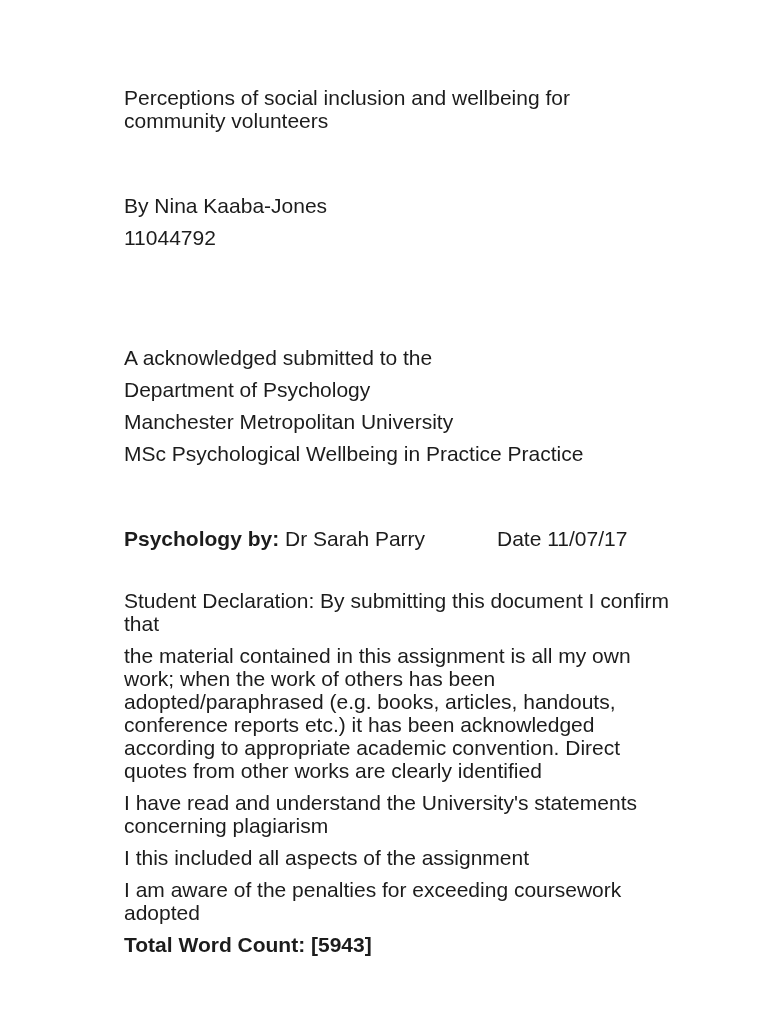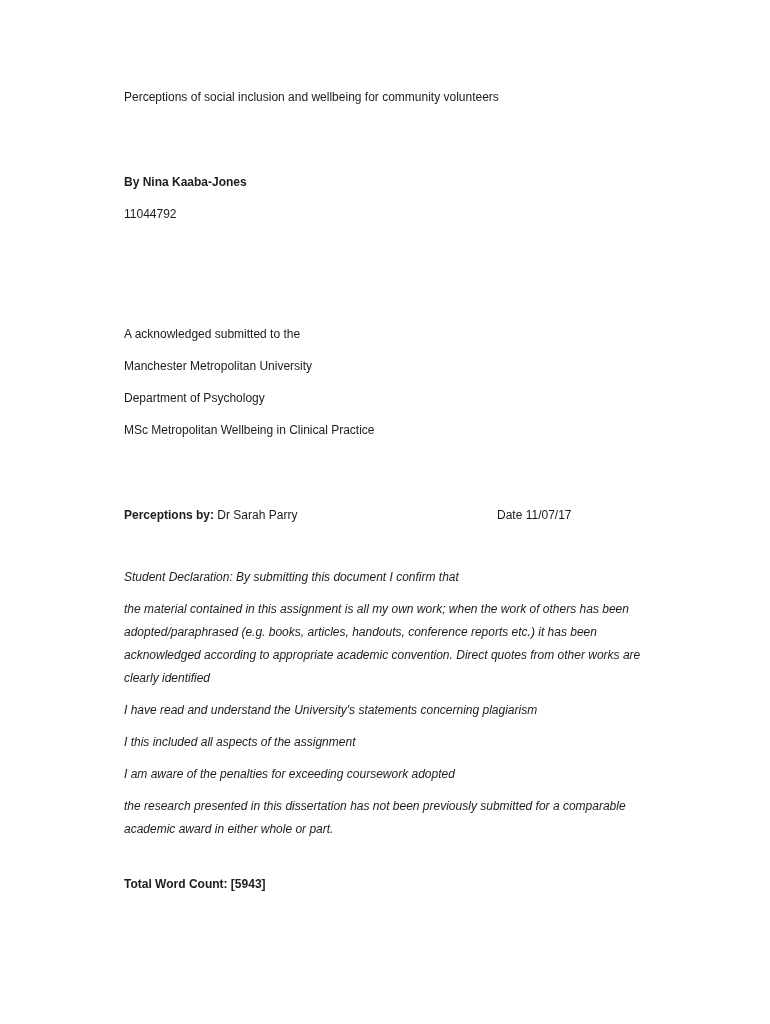--- a/index.html
+++ b/index.html
@@ -14,73 +14,72 @@
     height: 1024px;
     background: #ffffff;
     color: #1c1c1c;
     overflow: hidden;
   }
   .content {
     position: absolute;
     top: 86px;
     left: 124px;
     width: 548px;
-    font-size: 12px;
+    font-size: 21px;
     line-height: 23px;
   }
   p { margin: 0 0 9px 0; }
   .title          { margin-bottom: 62px; }
-  .by-line        { font-weight: bold; }
+  .by-line        { font-weight: normal; }
   .student-id     { margin-bottom: 97px; }
   .submission-line-last { margin-bottom: 62px; }
   .supervised-row {
     position: relative;
     margin-bottom: 39px;
   }
   .supervised-row .bold-label { font-weight: bold; }
   .date-field {
     position: absolute;
     left: 373px;
     top: 0;
     white-space: nowrap;
     text-align: center;
   }
-  .decl { font-style: italic; }
+  .decl { }
   .decl-last { margin-bottom: 32px; }
   .word-count-row { font-weight: bold; }
   .word-count-row .wc-value { font-weight: bold; }
 </style>
 </head>
 <body>
 
 <div class="page">
   <div class="content">
 
     <p class="title">Perceptions of social inclusion and wellbeing for community volunteers</p>
 
     <p class="by-line">By Nina Kaaba-Jones</p>
 
     <p class="student-id">11044792</p>
 
     <p>A acknowledged submitted to the</p>
+    <p>Department of Psychology</p>
     <p>Manchester Metropolitan University</p>
-    <p>Department of Psychology</p>
-    <p class="submission-line-last">MSc Metropolitan Wellbeing in Clinical Practice</p>
+    <p class="submission-line-last">MSc Psychological Wellbeing in Practice Practice</p>
 
     <p class="supervised-row">
-      <span class="bold-label">Perceptions by:</span><span> Dr Sarah Parry</span>
+      <span class="bold-label">Psychology by:</span><span> Dr Sarah Parry</span>
       <span class="date-field">Date 11/07/17</span>
     </p>
 
     <p class="decl">Student Declaration: By submitting this document I confirm that</p>
 
     <p class="decl">the material contained in this assignment is all my own work; when the work of others has been adopted/paraphrased (e.g. books, articles, handouts, conference reports etc.) it has been acknowledged according to appropriate academic convention. Direct quotes from other works are clearly identified</p>
     <p class="decl">I have read and understand the University's statements concerning plagiarism</p>
     <p class="decl">I this included all aspects of the assignment</p>
     <p class="decl">I am aware of the penalties for exceeding coursework adopted</p>
-    <p class="decl decl-last">the research presented in this dissertation has not been previously submitted for a comparable academic award in either whole or part.</p>
 
     <p class="word-count-row">
       <span>Total Word Count:</span><span class="wc-value"> [5943]</span>
     </p>
 
   </div>
 </div>
 
 </body></html>

